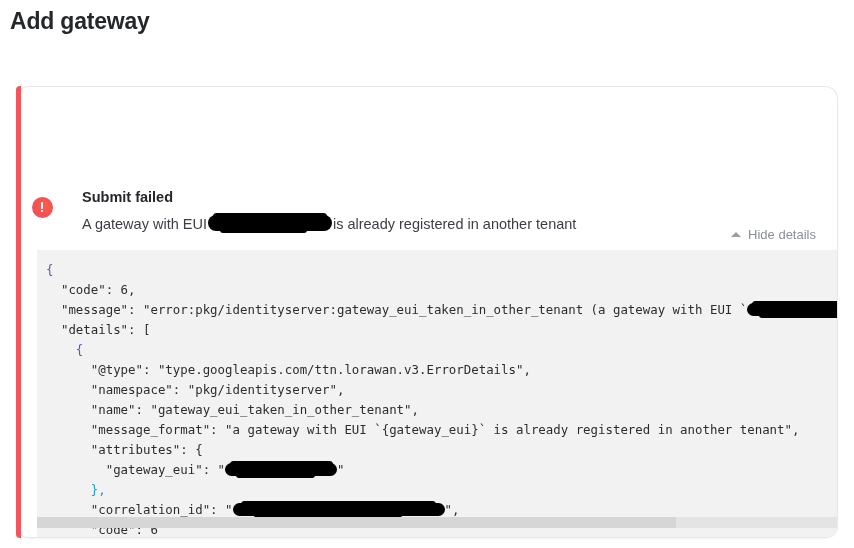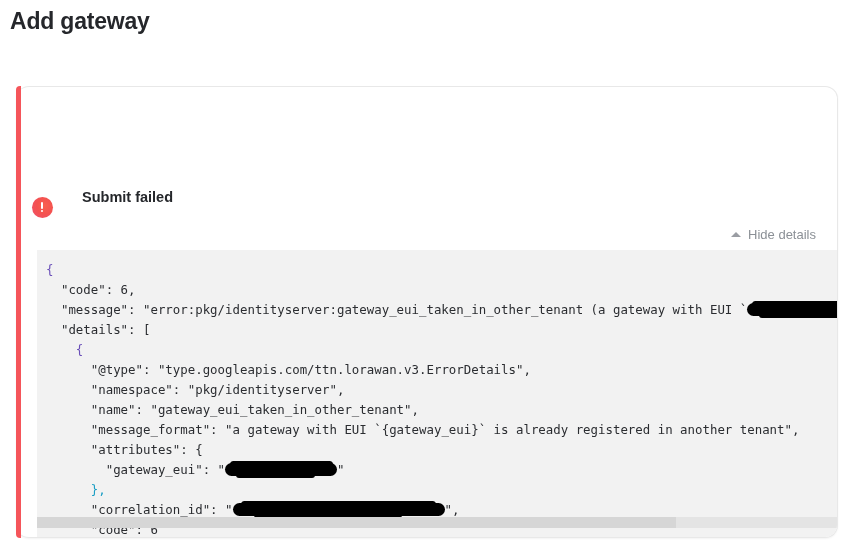--- a/index.html
+++ b/index.html
@@ -222,20 +222,23 @@
   <div class="page-title">Add gateway</div>
 
   <div class="error-card-accent"></div>
 
   <div class="error-card">
 
     <div class="error-icon"></div>
 
     <div class="alert-title">Submit failed</div>
 
+    <div class="alert-message">
+      <span>A gateway with EUI</span><span class="redact-inline redact wave"></span><span>is already registered in another tenant</span>
+    </div>
 
     <div class="hide-details">
       <span class="chevron-up"></span>
       <span>Hide details</span>
     </div>
 
     <div class="code-block">
       <div class="code-lines" id="code-lines"><div class="code-line"><span class="tok-plain"></span><span class="tok-brace">{</span></div><div class="code-line"><span class="tok-plain">  </span><span class="tok-plain">"code": 6,</span></div><div class="code-line"><span class="tok-plain">  </span><span class="tok-plain">"message": "error:pkg/identityserver:gateway_eui_taken_in_other_tenant (a gateway with EUI `</span><span class="redact wave" style="width: 116px; height: 13px;"></span></div><div class="code-line"><span class="tok-plain">  </span><span class="tok-plain">"details": [</span></div><div class="code-line"><span class="tok-plain">    </span><span class="tok-brace">{</span></div><div class="code-line"><span class="tok-plain">      </span><span class="tok-plain">"@type": "type.googleapis.com/ttn.lorawan.v3.ErrorDetails",</span></div><div class="code-line"><span class="tok-plain">      </span><span class="tok-plain">"namespace": "pkg/identityserver",</span></div><div class="code-line"><span class="tok-plain">      </span><span class="tok-plain">"name": "gateway_eui_taken_in_other_tenant",</span></div><div class="code-line"><span class="tok-plain">      </span><span class="tok-plain">"message_format": "a gateway with EUI `{gateway_eui}` is already registered in another tenant",</span></div><div class="code-line"><span class="tok-plain">      </span><span class="tok-plain">"attributes": {</span></div><div class="code-line"><span class="tok-plain">        </span><span class="tok-plain">"gateway_eui": "</span><span class="redact wave" style="width: 112px; height: 13px;"></span><span class="tok-plain">"</span></div><div class="code-line"><span class="tok-plain">      </span><span class="tok-brace2">},</span></div><div class="code-line"><span class="tok-plain">      </span><span class="tok-plain">"correlation_id": "</span><span class="redact wave" style="width: 212px; height: 13px;"></span><span class="tok-plain">",</span></div><div class="code-line"><span class="tok-plain">      </span><span class="tok-plain">"code": 6</span></div></div>
     </div>
 

